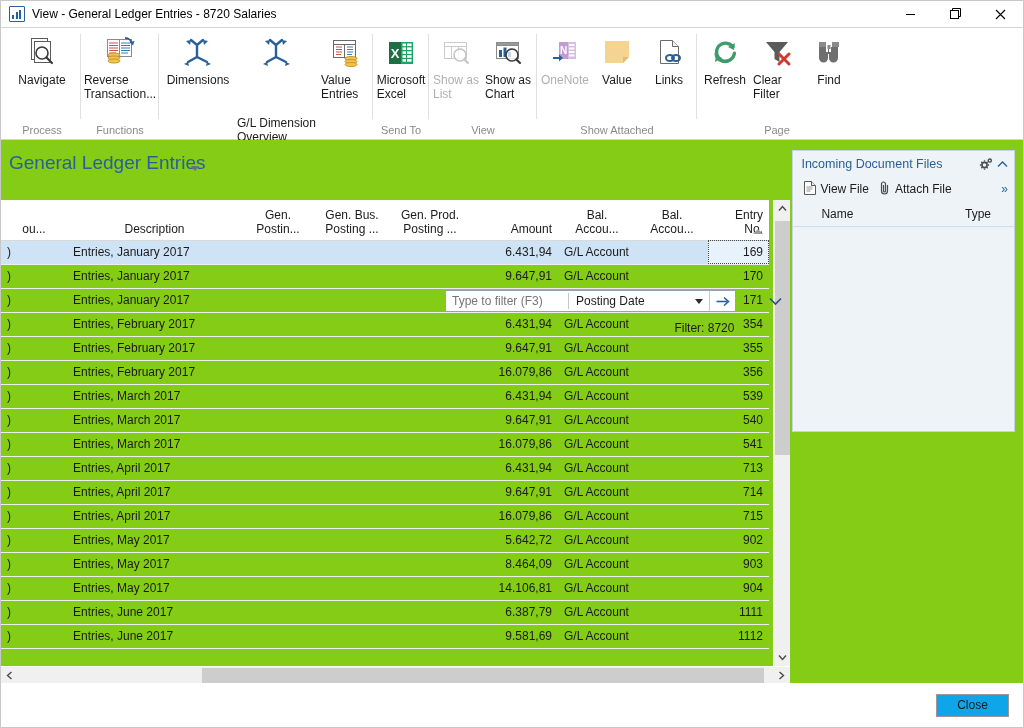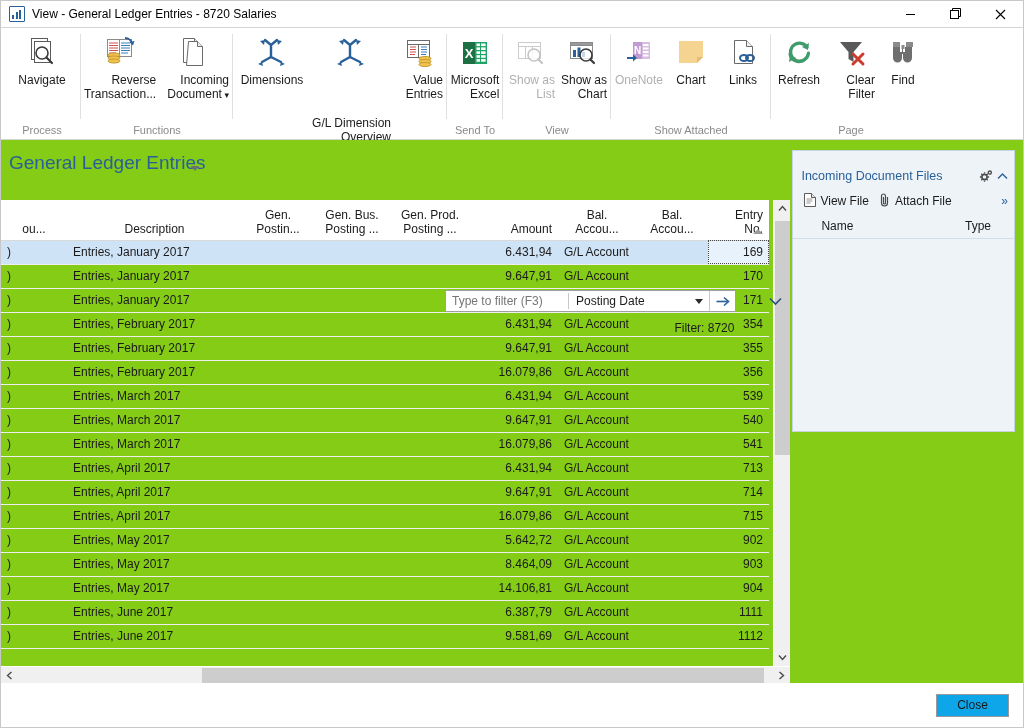--- a/index.html
+++ b/index.html
@@ -111,21 +111,21 @@
 
   .rbtn {
     display: flex; flex-direction: column; align-items: center;
     width: 74px; padding: 2px 2px 0 2px; cursor: default;
   }
   .rbtn.wide { width: 84px; gap: 43px; }
   .rbtn.narrow { width: 52px; }
   .rbtn.disabled { pointer-events: none; }
   .rbtn .ricon { height: 34px; display:flex; align-items:flex-end; justify-content:center; margin-bottom: 4px; }
   .rbtn .rlabel {
-    font-size: 12px; color: #1b1b1b; text-align: right; line-height: 14px;
+    font-size: 12px; color: #1b1b1b; text-align: left; line-height: 14px;
     word-wrap: break-word;
   }
   .rbtn.disabled .rlabel { color: #b0b0b0; }
   .rbtn .rlabel .dd { font-size: 9px; }
 
   
   .content {
     flex: 1; display: flex; position: relative; overflow: hidden;
     background: #84cc16;
   }
@@ -245,21 +245,21 @@
     display: flex; flex-direction: column;
   }
   .factbox {
     border: 1px solid #c6d4e2;
     background: #eef3f8;
     height: 282px;
     display: flex; flex-direction: column;
   }
   .fb-head {
     height: 26px; display: flex; align-items: center;
-    padding: 0 6px 0 8px; background: #eef3f8; margin-top: 12px;
+    padding: 0 6px 0 8px; background: #eef3f8;
   }
   .fb-title { font-size: 12.5px; color: #2a6099; flex: 1; white-space: nowrap; }
   .fb-hicon { margin-left: 4px; cursor: default; display:flex; align-items:center; }
   .fb-actions {
     height: 24px; display: flex; align-items: center; gap: 4px;
     padding: 0 4px 0 8px; background: #eef3f8;
   }
   .fb-act {
     display:flex; align-items:center; gap: 4px; font-size: 12px; color: #1b1b1b;
     padding: 1px 3px; cursor: default;
@@ -352,33 +352,20 @@
               <rect x="16.5" y="4.5" width="12" height="17" fill="#fff" stroke="#8a8a8a"></rect>
               <path d="M18 8h9M18 10.5h9M18 13h9M18 15.5h9M18 18h7" stroke="#3a7ebf" stroke-width="1.1"></path>
               <path d="M22 3 a7 7 0 0 1 7 6" fill="none" stroke="#2a6099" stroke-width="2"></path>
               <path d="M30 10.5 L26.5 7 L31.5 6 Z" fill="#2a6099"></path>
               <ellipse cx="11" cy="20" rx="6" ry="2" fill="#f2c14e" stroke="#c49a2e"></ellipse>
               <ellipse cx="11" cy="23" rx="6" ry="2" fill="#f2c14e" stroke="#c49a2e"></ellipse>
               <ellipse cx="11" cy="26" rx="6" ry="2" fill="#f2c14e" stroke="#c49a2e"></ellipse>
             </svg>
           </div>
           <div class="rlabel">Reverse Transaction...</div>
-        </div>
-        <div class="rbtn">
-          <div class="ricon">
-            <svg width="34" height="34" viewBox="0 0 34 34">
-              <path d="M6.5 3.5 h11 l5 5 v19 h-16 z" fill="#fff" stroke="#6a6a6a"></path>
-              <path d="M17.5 3.5 v5 h5" fill="#eee" stroke="#6a6a6a"></path>
-              <path d="M11.5 6.5 h9 l5 5 v19 h-16 z" fill="#fff" stroke="#6a6a6a"></path>
-              <path d="M20.5 6.5 v5 h5" fill="#eee" stroke="#6a6a6a"></path>
-            </svg>
-          </div>
-          <div class="rlabel">
-            <span>Incoming Document</span><span class="dd"> ▾</span>
-          </div>
         </div>
       </div>
       <div class="gtitle">Functions</div>
     </div>
 
     <div class="rgroup">
       <div class="items">
         <div class="rbtn">
           <div class="ricon">
             <svg width="34" height="32" viewBox="0 0 34 32">
@@ -503,21 +490,21 @@
           </div>
           <div class="rlabel">OneNote</div>
         </div>
         <div class="rbtn narrow">
           <div class="ricon">
             <svg width="34" height="32" viewBox="0 0 34 32">
               <path d="M5 4 h24 v16 l-6 6 h-18 z" fill="#f5d492"></path>
               <path d="M23 26 v-6 h6 z" fill="#e3bd70"></path>
             </svg>
           </div>
-          <div class="rlabel">Chart</div>
+          <div class="rlabel">Value</div>
         </div>
         <div class="rbtn narrow">
           <div class="ricon">
             <svg width="34" height="32" viewBox="0 0 34 32">
               <path d="M8.5 3.5 h12 l6 6 v17 h-18 z" fill="#fff" stroke="#6a6a6a"></path>
               <path d="M20.5 3.5 v6 h6" fill="#f0f0f0" stroke="#6a6a6a"></path>
               <g stroke="#2a6099" stroke-width="2" fill="none">
                 <ellipse cx="18" cy="21" rx="4" ry="3"></ellipse>
                 <ellipse cx="24" cy="21" rx="4" ry="3"></ellipse>
               </g>

